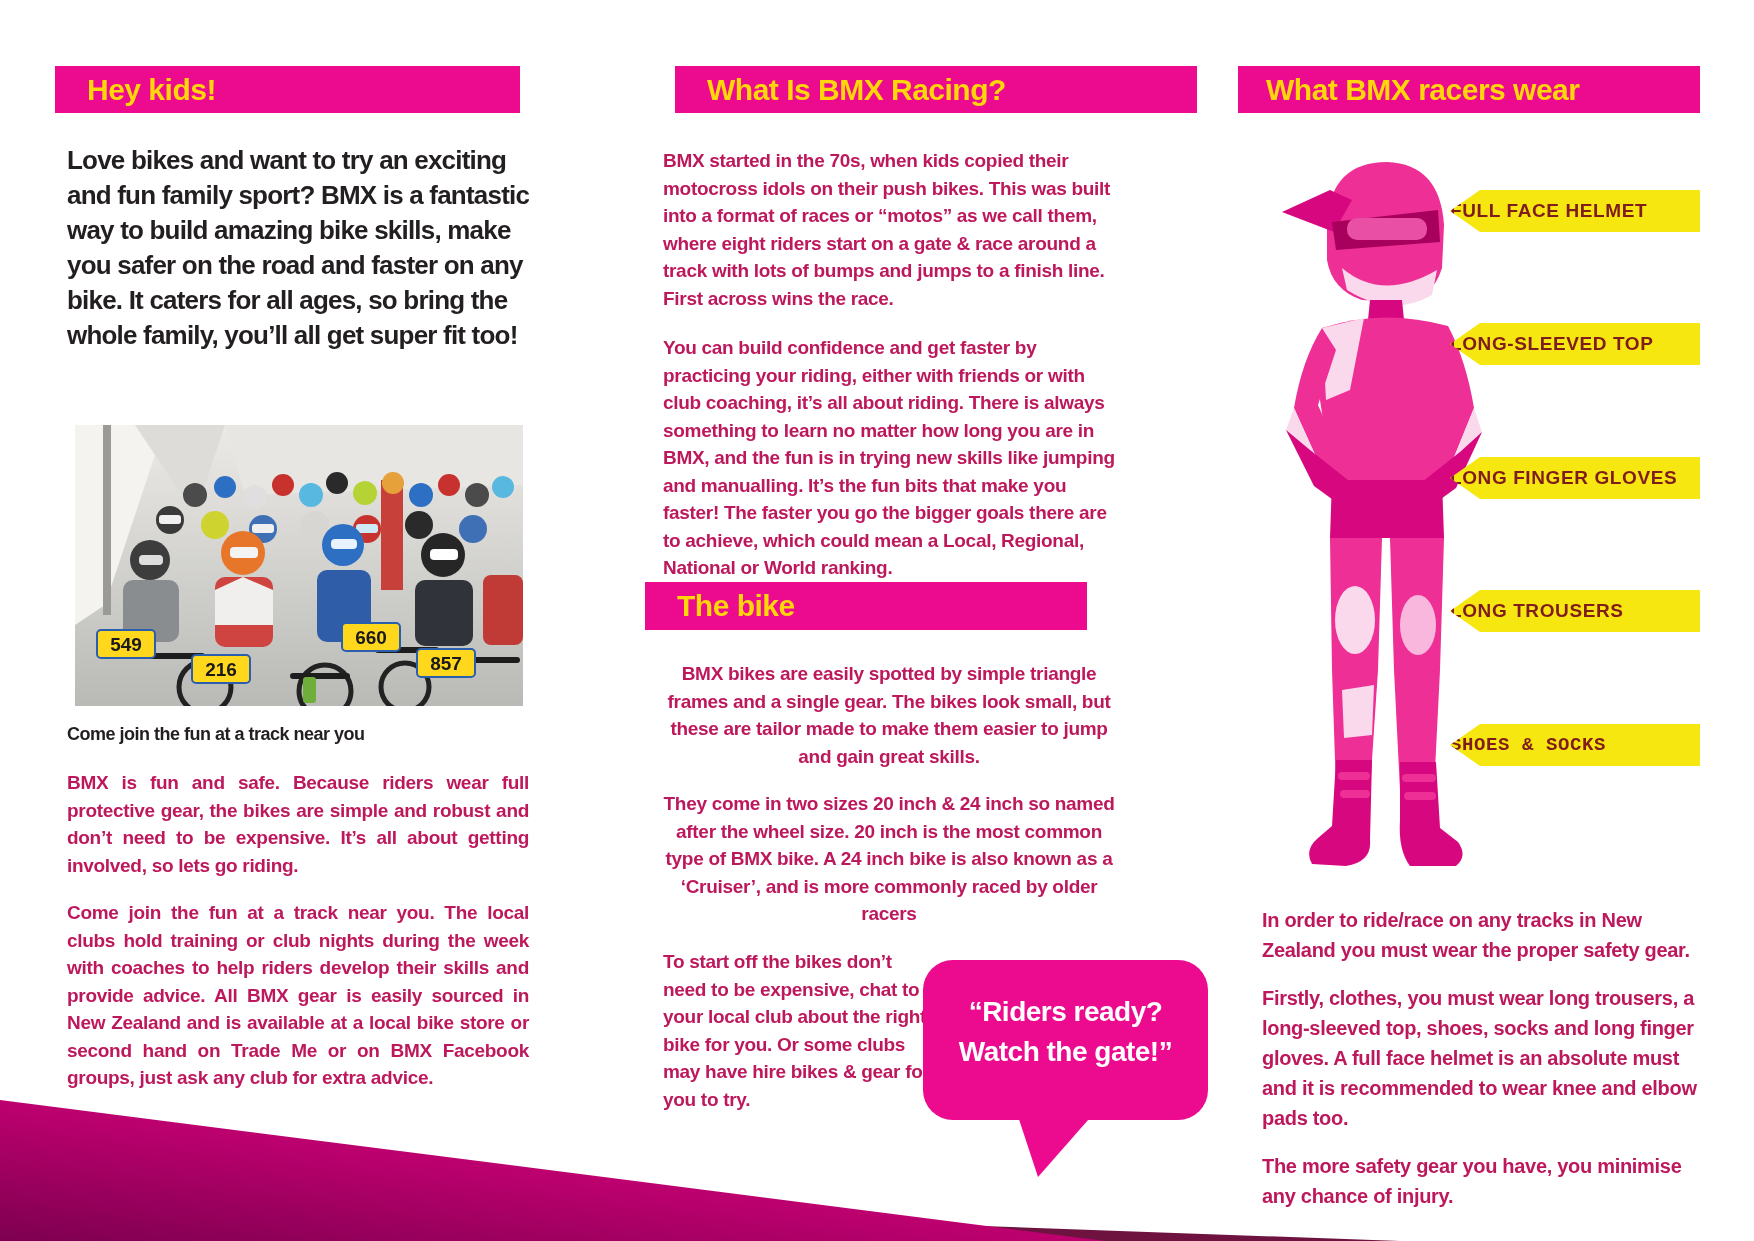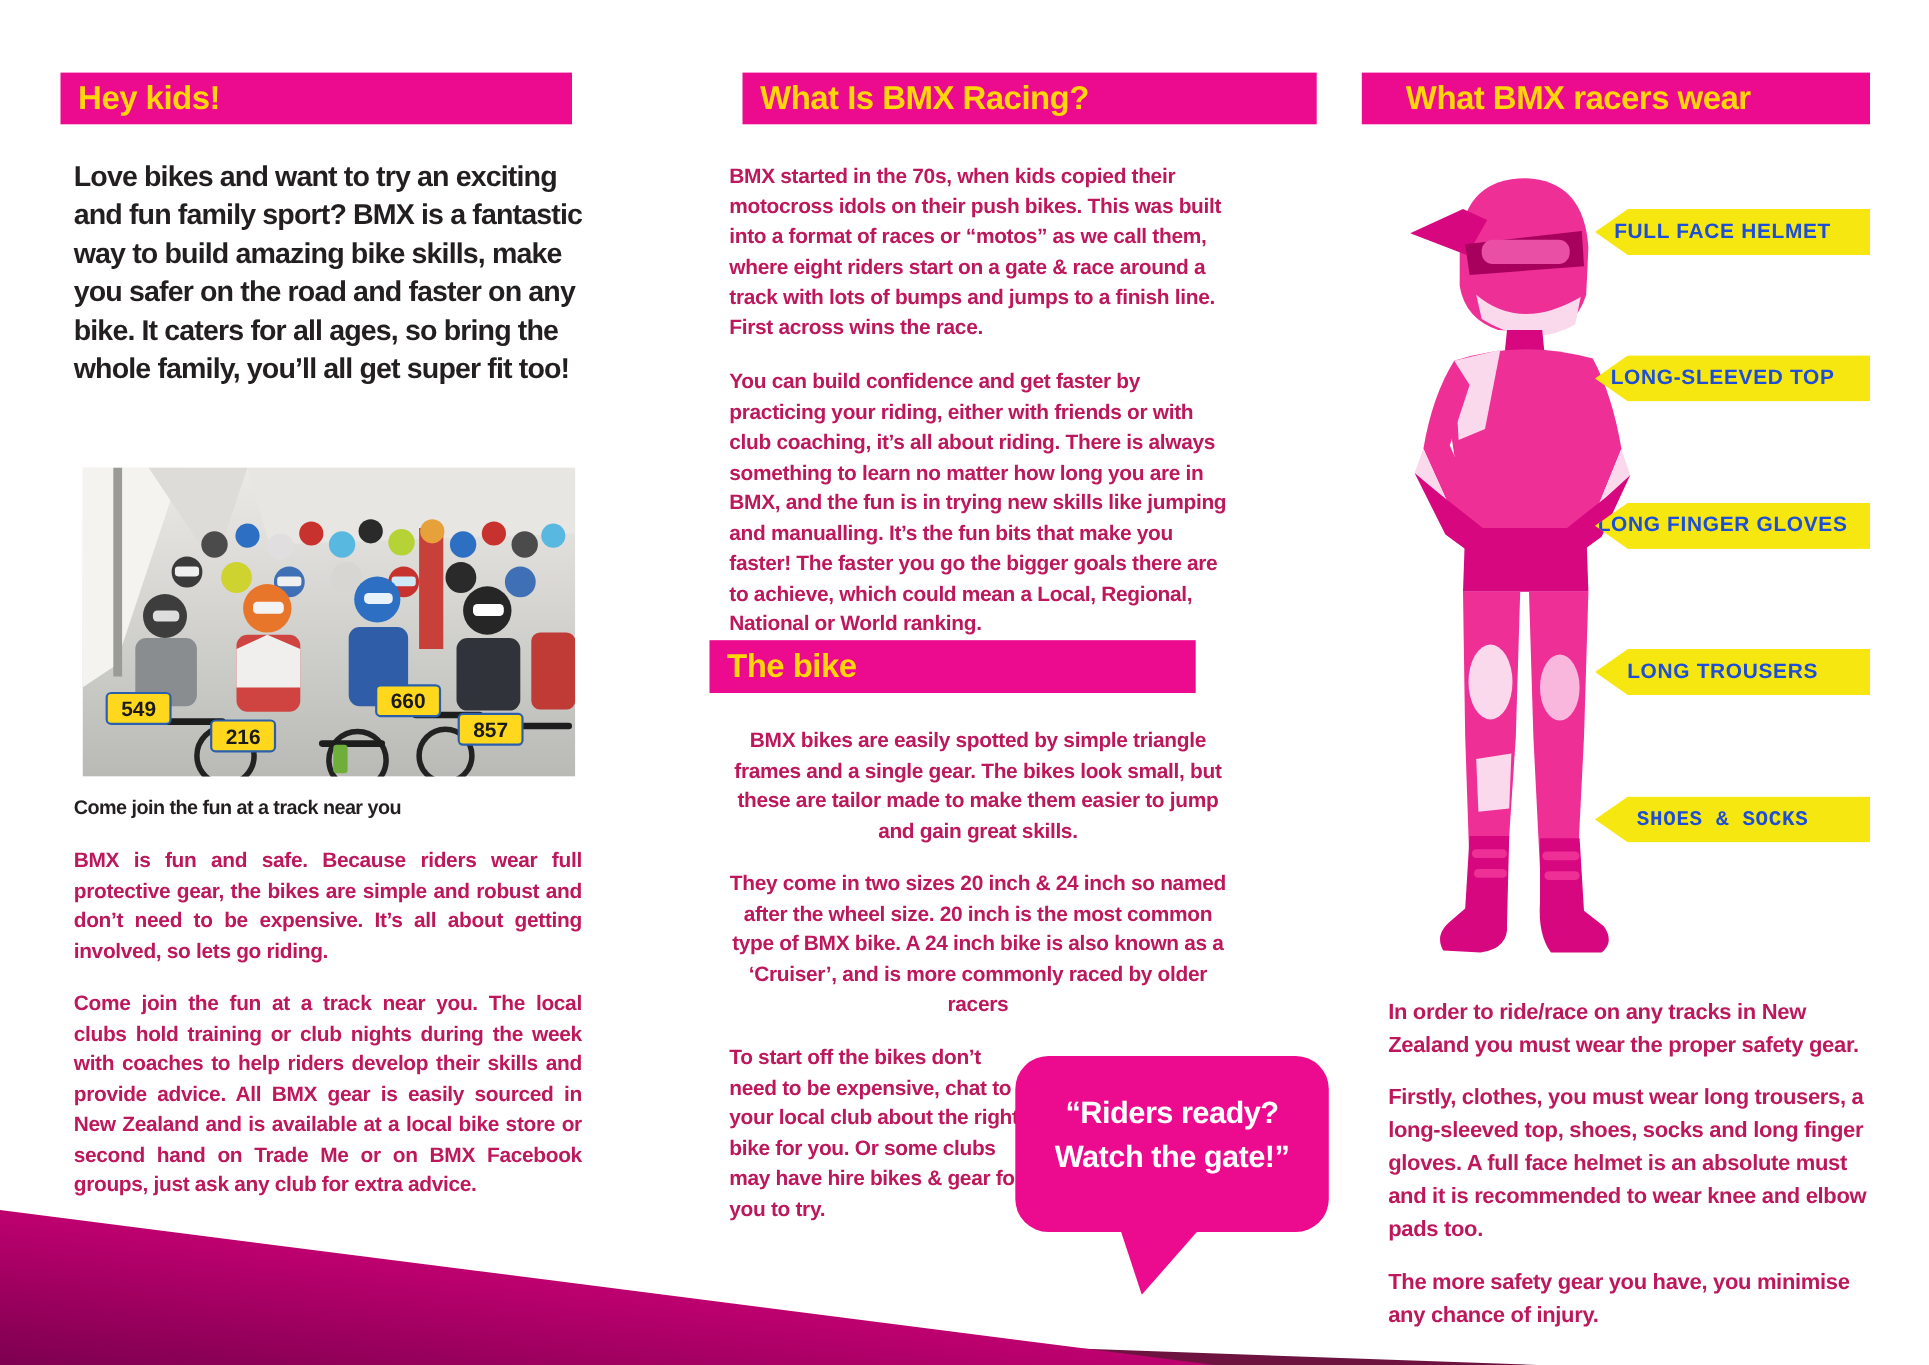--- a/index.html
+++ b/index.html
@@ -1,32 +1,32 @@
 <!DOCTYPE html>
 <html><head>
 <meta charset="utf-8">
 <style>
   html,body{margin:0;padding:0;background:#888;}
   #page{position:relative;width:1754px;height:1241px;background:#ffffff;overflow:hidden;
         font-family:"Liberation Sans",sans-serif;}
   .banner{position:absolute;height:47px;background:#ec0a8e;color:#ffd60a;
-          font-size:30px;font-weight:700;line-height:47px;padding-left:16px;
+          font-size:30px;font-weight:700;line-height:47px;padding-left:32px;
           letter-spacing:-0.5px;box-sizing:border-box;}
   .blacktext{position:absolute;color:#231f20;font-size:26px;line-height:35px;
              font-weight:700;letter-spacing:-0.8px;}
   .pinktext{position:absolute;color:#be185d;font-weight:700;font-size:19px;
             line-height:27.5px;letter-spacing:-0.3px;}
   .pinktext p{margin:0 0 20px 0;}
   .just p{text-align:justify;}
   .rights{line-height:30px;}
   .caption{position:absolute;color:#231f20;font-size:18px;font-weight:700;letter-spacing:-0.5px;}
   .tag{position:absolute;left:1450px;width:250px;height:42px;background:#f7e711;
        clip-path:polygon(0 50%,30px 0,100% 0,100% 100%,30px 100%);
-       color:#1d4ed8;font-size:19px;font-weight:700;letter-spacing:0.6px;
-       line-height:42px;text-align:center;padding-right:18px;box-sizing:border-box;}
+       color:#7f1d1d;font-size:19px;font-weight:700;letter-spacing:0.6px;
+       line-height:42px;text-align:left;padding-right:18px;box-sizing:border-box;}
   #bubble{position:absolute;left:923px;top:942px;width:285px;height:160px;
           background:#ec0a8e;border-radius:30px;color:#ffffff;font-size:28px;
           font-weight:700;text-align:center;letter-spacing:-0.5px;margin-top:18px;}
   #bubble .l1{margin-top:32px;line-height:40px;}
   #bubble .l2{line-height:40px;}
   #bubble-tail{position:absolute;left:975px;top:1095px;width:180px;height:82px;
           background:#ec0a8e;clip-path:polygon(20% 0,75% 0,35% 100%);}
   #tri-maroon{position:absolute;left:0;top:1150px;width:1400px;height:91px;
           background:#6e1340;clip-path:polygon(0 45%,100% 100%,0 100%);}
   #tri-magenta{position:absolute;left:0;top:1100px;width:1105px;height:141px;
@@ -146,21 +146,21 @@
   <div class="pinktext" style="left:663px;top:948px;width:268px;">
     <p>To start off the bikes don’t need to be expensive, chat to your local club about the right bike for you. Or some clubs may have hire bikes &amp; gear for you to try.</p>
   </div>
 
   <div id="bubble">
     <div class="l1">“Riders ready?</div>
     <div class="l2">Watch the gate!”</div>
   </div>
   <div id="bubble-tail"></div>
 
-  <div class="banner" style="left:1238px;top:66px;width:462px;padding-left:40px;">What BMX racers wear</div>
+  <div class="banner" style="left:1238px;top:66px;width:462px;padding-left:28px;">What BMX racers wear</div>
 
   <svg id="racer" viewBox="0 0 260 740">
     <g>
       <path d="M75,70 Q80,12 135,12 Q188,14 192,75 L190,118 Q180,150 150,152 L110,150 Q80,140 75,110 Z" fill="#ee2f96"></path>
       <polygon points="78,40 30,62 82,82 100,50" fill="#d6077f"></polygon>
       <path d="M80,72 L186,60 L188,92 L84,100 Z" fill="#a7015d"></path>
       <rect x="95" y="68" width="80" height="22" rx="10" fill="#e84fa5"></rect>
       <path d="M90,118 Q130,152 185,120 L180,145 Q140,168 95,140 Z" fill="#fbd9ec"></path>
     </g>
     <g>

